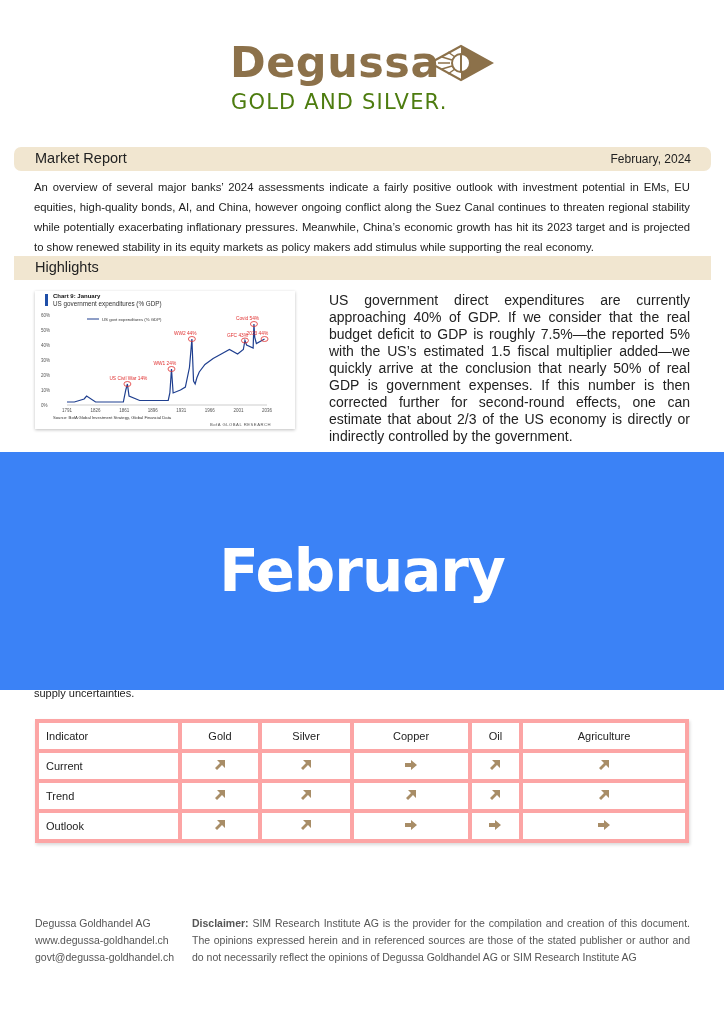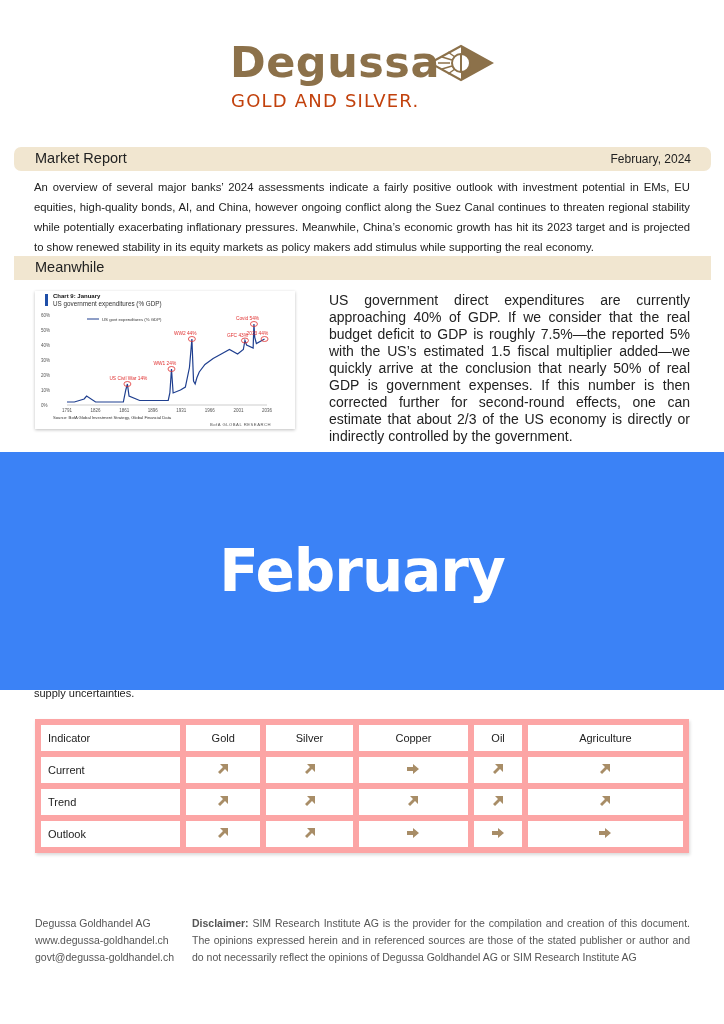--- a/index.html
+++ b/index.html
@@ -1,42 +1,42 @@
 <!DOCTYPE html>
 <html><head>
 <meta charset="utf-8">
 <style>
   html, body { margin:0; padding:0; }
   body { width:724px; height:1024px; background:#ffffff; position:relative; overflow:hidden;
          font-family:"Liberation Sans", sans-serif; color:#222; }
   .logo { position:absolute; left:230px; top:38px; width:270px; height:75px; }
   .logo-word { position:absolute; left:0; top:0; font-family:"DejaVu Sans", sans-serif; font-weight:bold;
                font-size:43px; color:#8c714a; letter-spacing:0.5px; line-height:48px; }
-  .logo-sub { position:absolute; left:1px; top:52px; font-family:"DejaVu Sans", sans-serif; font-size:18px;
-              color:#c2410c; letter-spacing:1.2px; }
+  .logo-sub { position:absolute; left:1px; top:52px; font-family:"DejaVu Sans", sans-serif; font-size:21px;
+              color:#4d7c0f; letter-spacing:1.2px; }
   .logo-mark { position:absolute; left:198px; top:6px; width:66px; height:38px; }
   .bar { position:absolute; left:14px; width:697px; height:24px; background:#f1e6d0; }
   .bar-title { position:absolute; left:21px; top:3px; font-size:14.5px; color:#222; }
   .bar-date { position:absolute; right:20px; top:5px; font-size:12px; color:#222; }
   .intro { position:absolute; left:34px; top:177px; width:656px; font-size:11.3px; line-height:20px; text-align:justify; color:#222; }
   .chart-box { position:absolute; left:35px; top:291px; width:260px; height:138px; background:#fff;
                box-shadow:0 1px 3px rgba(0,0,0,0.25); }
   .chart-accent { position:absolute; left:10px; top:3px; width:3px; height:12px; background:#1f4fa8; }
   .chart-t1 { position:absolute; left:18px; top:2px; font-size:6px; font-weight:bold; color:#111; }
   .chart-t2 { position:absolute; left:18px; top:9px; font-size:6.3px; color:#333; }
   .chart-src { position:absolute; left:18px; top:124px; font-size:4.2px; color:#333; }
   .chart-brand { position:absolute; right:24px; top:131px; font-size:4.2px; color:#555; letter-spacing:0.5px; }
   .side-text { position:absolute; left:329px; top:292px; width:361px; font-size:14px; line-height:17px; text-align:justify; color:#222; }
   .banner { position:absolute; left:0; top:452px; width:724px; height:238px; background:#3b82f6;
             display:flex; flex-direction:column; align-items:center; justify-content:center; }
   .banner-line { font-family:"DejaVu Sans", sans-serif; font-weight:bold; color:#fff; font-size:58px; line-height:84px; letter-spacing:-1px; }
   .under-text { position:absolute; left:34px; top:687px; font-size:11px; color:#222; }
   .table { position:absolute; left:35px; top:719px; width:654px; border-collapse:collapse; font-size:11px;
            box-shadow:1px 2px 3px rgba(0,0,0,0.15); }
-  .table td, .table th { border:6px solid #fca5a5; height:26px; padding:0; font-weight:normal; }
+  .table td, .table th { border:4px solid #fca5a5; height:26px; padding:0; font-weight:normal; }
   .table th { text-align:center; color:#222; }
   .table .lbl { text-align:left; padding-left:7px; width:132px; }
   .table td { text-align:center; }
   .arrow { display:inline-block; width:12px; height:12px; }
   .footer-left { position:absolute; left:35px; top:915px; font-size:10.5px; line-height:17px; color:#555; }
   .footer-right { position:absolute; left:192px; top:915px; width:498px; font-size:10.5px; line-height:17px; color:#555; text-align:justify; }
   .footer-right b { color:#555; }
 </style>
 </head>
 <body>
@@ -57,21 +57,21 @@
   <div class="logo-sub">GOLD AND SILVER.</div>
 </div>
 
 <div class="bar" style="top:147px;border-radius:7px;">
   <div class="bar-title">Market Report</div>
   <div class="bar-date">February, 2024</div>
 </div>
 <div class="intro">An overview of several major banks’ 2024 assessments indicate a fairly positive outlook with investment potential in EMs, EU equities, high-quality bonds, AI, and China, however ongoing conflict along the Suez Canal continues to threaten regional stability while potentially exacerbating inflationary pressures.  Meanwhile, China’s economic growth has hit its 2023 target and is projected to show renewed stability in its equity markets as policy makers add stimulus while supporting the real economy.</div>
 
 <div class="bar" style="top:256px;">
-  <div class="bar-title">Meanwhile</div>
+  <div class="bar-title">Highlights</div>
 </div>
 
 <div class="chart-box">
   <div class="chart-accent"></div>
   <div class="chart-t1">Chart 9: January</div>
   <div class="chart-t2">US government expenditures (% GDP)</div>
   <svg id="chart-svg" width="260" height="124" style="position:absolute;left:0;top:0;">
       <text x="6" y="116" font-size="4.5" fill="#555" font-family="Liberation Sans, sans-serif">0%</text>
       <text x="6" y="101" font-size="4.5" fill="#555" font-family="Liberation Sans, sans-serif">10%</text>
       <text x="6" y="86" font-size="4.5" fill="#555" font-family="Liberation Sans, sans-serif">20%</text>

